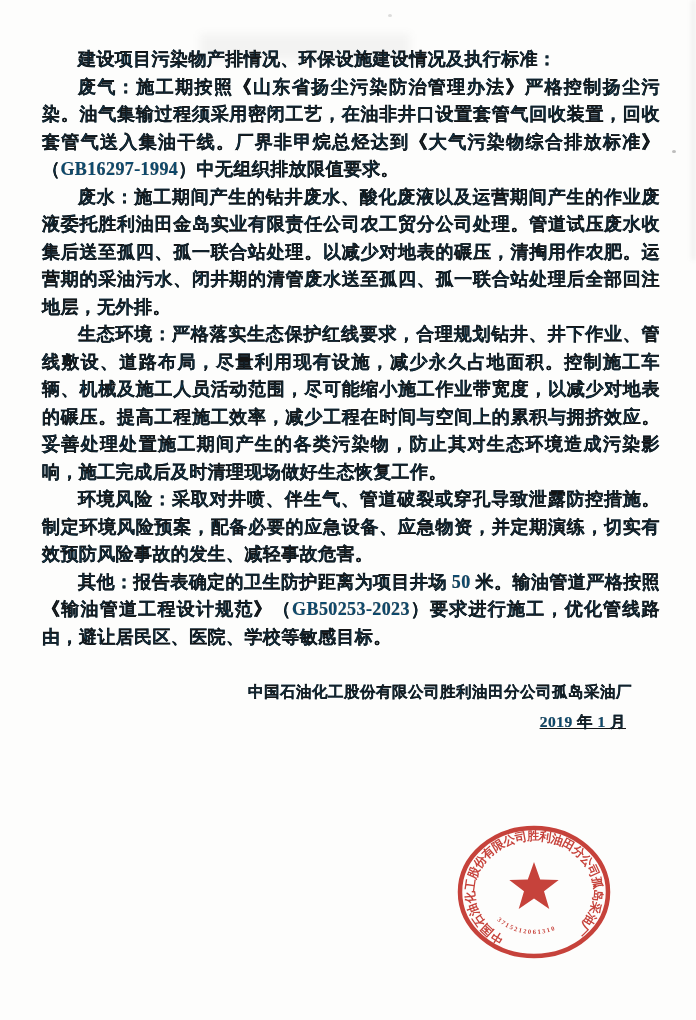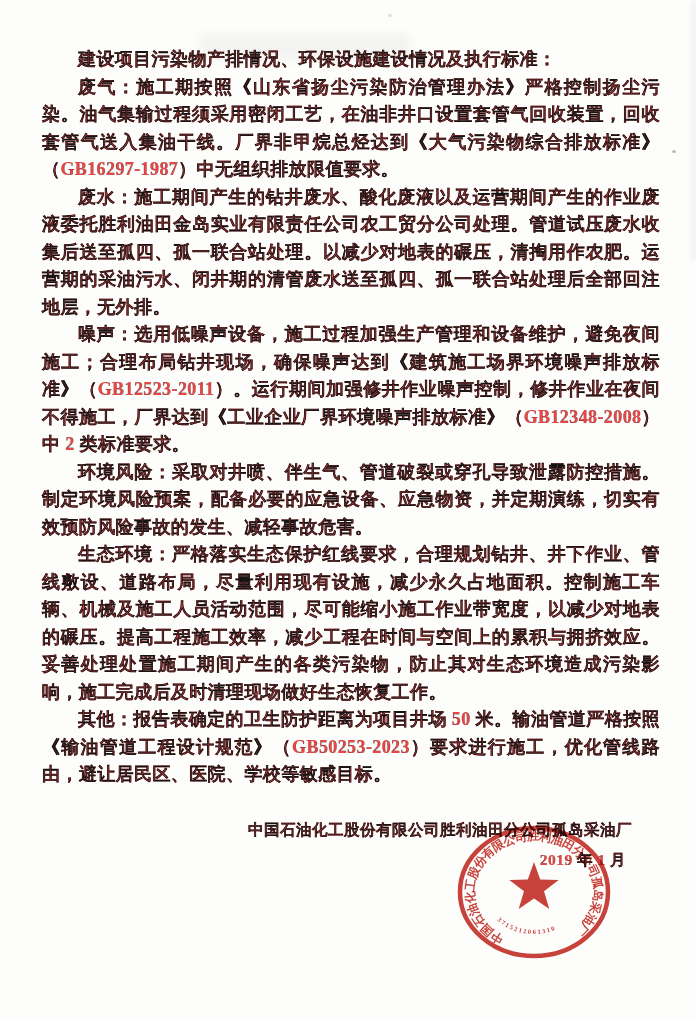--- a/index.html
+++ b/index.html
@@ -2,21 +2,21 @@
 <html><head>
 <meta charset="utf-8">
 <style>
   html,body { margin:0; padding:0; background:#ffffff; }
   .page {
     position:relative;
     width:696px; height:1020px;
     background:#fdfdfc;
     overflow:hidden;
     font-family:"Liberation Serif", serif;
-    color:#ef4444;
+    color:#0c4a6e;
   }
   .content {
     position:absolute;
     left:42px; top:46px; width:618px;
   }
   .content p {
     margin:0;
     font-size:18px;
     line-height:27.5px;
     font-weight:700;
@@ -29,21 +29,21 @@
   .title { white-space:nowrap; }
   .signature { margin-top:26px; }
   .signature p {
     font-size:15.5px;
     line-height:30px;
     text-indent:0;
     text-align:right;
     letter-spacing:0.5px;
   }
   .sig-company { padding-right:28px; }
-  .sig-date { padding-right:34px; }
+  .sig-date { padding-right:34px;text-decoration:underline; }
   .stamp {
     position:absolute;
     left:449px; top:822px;
     width:170px; height:150px;
     mix-blend-mode:multiply;
     opacity:0.88;
   }
   .stamp text {
     font-family:"Liberation Serif", serif;
     font-weight:700;
@@ -67,25 +67,24 @@
 
 <div class="page">
 
   <div class="smudge-top"></div>
   <div class="edge-strip"></div>
   <div class="speck" style="left:672px; top:150px;"></div>
   <div class="speck" style="left:388px; top:14px; opacity:.5;"></div>
 
   <div class="content">
     <p class="title">建设项目污染物产排情况、环保设施建设情况及执行标准：</p>
-    <p>废气：施工期按照《山东省扬尘污染防治管理办法》严格控制扬尘污染。油气集输过程须采用密闭工艺，在油非井口设置套管气回收装置，回收套管气送入集油干线。厂界非甲烷总烃达到《大气污染物综合排放标准》（GB16297-1987）中无组织排放限值要求。</p>
+    <p>废气：施工期按照《山东省扬尘污染防治管理办法》严格控制扬尘污染。油气集输过程须采用密闭工艺，在油非井口设置套管气回收装置，回收套管气送入集油干线。厂界非甲烷总烃达到《大气污染物综合排放标准》（GB16297-1994）中无组织排放限值要求。</p>
     <p>废水：施工期间产生的钻井废水、酸化废液以及运营期间产生的作业废液委托胜利油田金岛实业有限责任公司农工贸分公司处理。管道试压废水收集后送至孤四、孤一联合站处理。以减少对地表的碾压，清掏用作农肥。运营期的采油污水、闭井期的清管废水送至孤四、孤一联合站处理后全部回注地层，无外排。</p>
-    <p>噪声：选用低噪声设备，施工过程加强生产管理和设备维护，避免夜间施工；合理布局钻井现场，确保噪声达到《建筑施工场界环境噪声排放标准》（GB12523-2011）。运行期间加强修井作业噪声控制，修井作业在夜间不得施工，厂界达到《工业企业厂界环境噪声排放标准》（GB12348-2008）中 2 类标准要求。</p>
+    <p>生态环境：严格落实生态保护红线要求，合理规划钻井、井下作业、管线敷设、道路布局，尽量利用现有设施，减少永久占地面积。控制施工车辆、机械及施工人员活动范围，尽可能缩小施工作业带宽度，以减少对地表的碾压。提高工程施工效率，减少工程在时间与空间上的累积与拥挤效应。妥善处理处置施工期间产生的各类污染物，防止其对生态环境造成污染影响，施工完成后及时清理现场做好生态恢复工作。</p>
     <p>环境风险：采取对井喷、伴生气、管道破裂或穿孔导致泄露防控措施。制定环境风险预案，配备必要的应急设备、应急物资，并定期演练，切实有效预防风险事故的发生、减轻事故危害。</p>
-    <p>生态环境：严格落实生态保护红线要求，合理规划钻井、井下作业、管线敷设、道路布局，尽量利用现有设施，减少永久占地面积。控制施工车辆、机械及施工人员活动范围，尽可能缩小施工作业带宽度，以减少对地表的碾压。提高工程施工效率，减少工程在时间与空间上的累积与拥挤效应。妥善处理处置施工期间产生的各类污染物，防止其对生态环境造成污染影响，施工完成后及时清理现场做好生态恢复工作。</p>
     <p>其他：报告表确定的卫生防护距离为项目井场 50 米。输油管道严格按照《输油管道工程设计规范》（GB50253-2023）要求进行施工，优化管线路由，避让居民区、医院、学校等敏感目标。</p>
 
     <div class="signature">
       <p class="sig-company">中国石油化工股份有限公司胜利油田分公司孤岛采油厂</p>
       <p class="sig-date">2019 年 1 月</p>
     </div>
   </div>
 
   <svg class="stamp" viewBox="0 0 170 150" aria-hidden="true">
     <defs>

